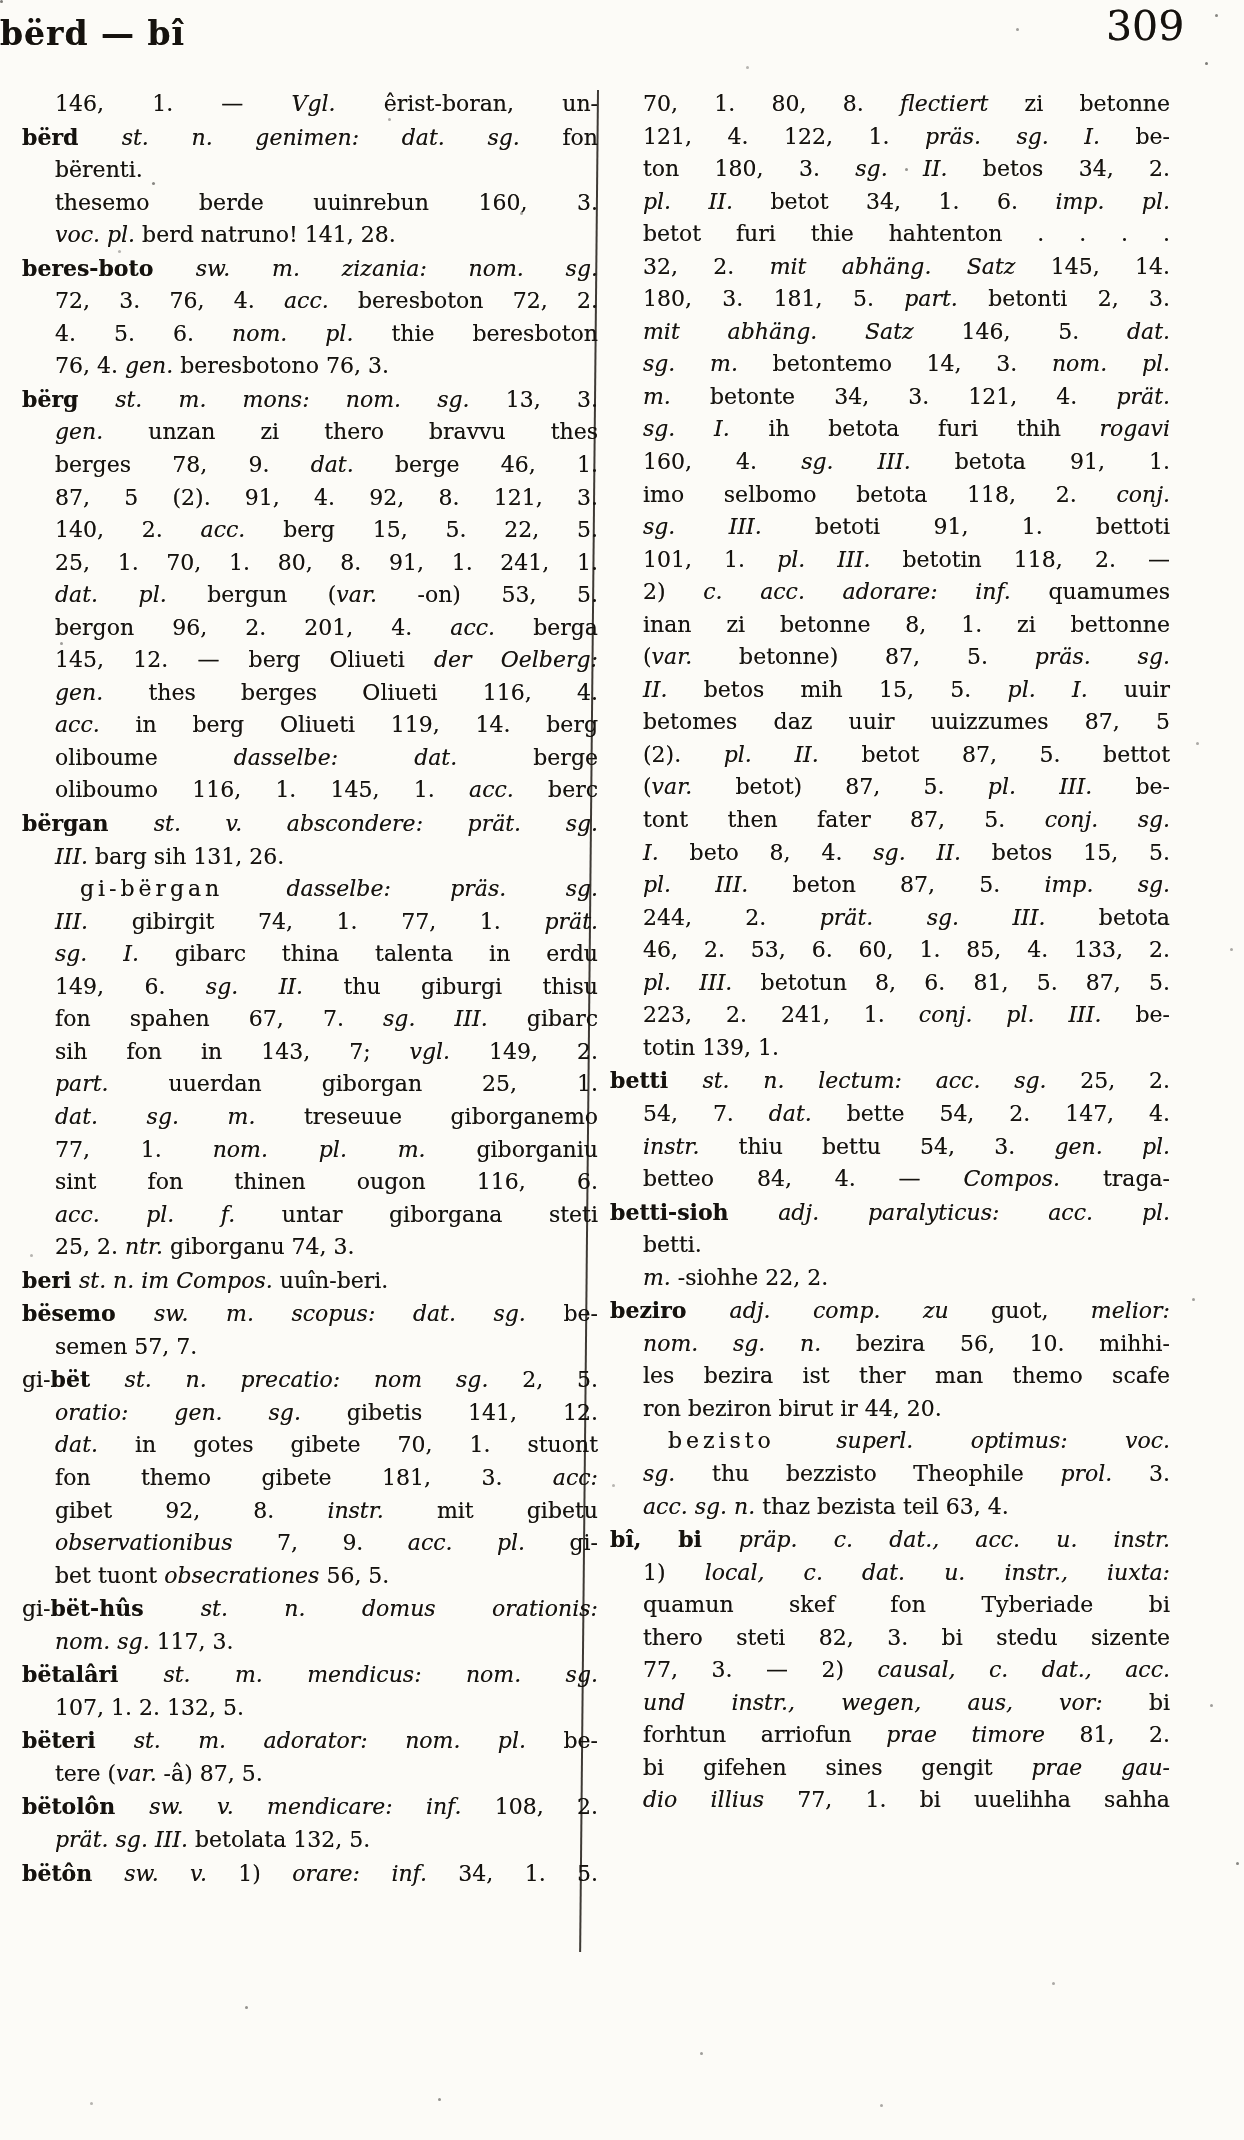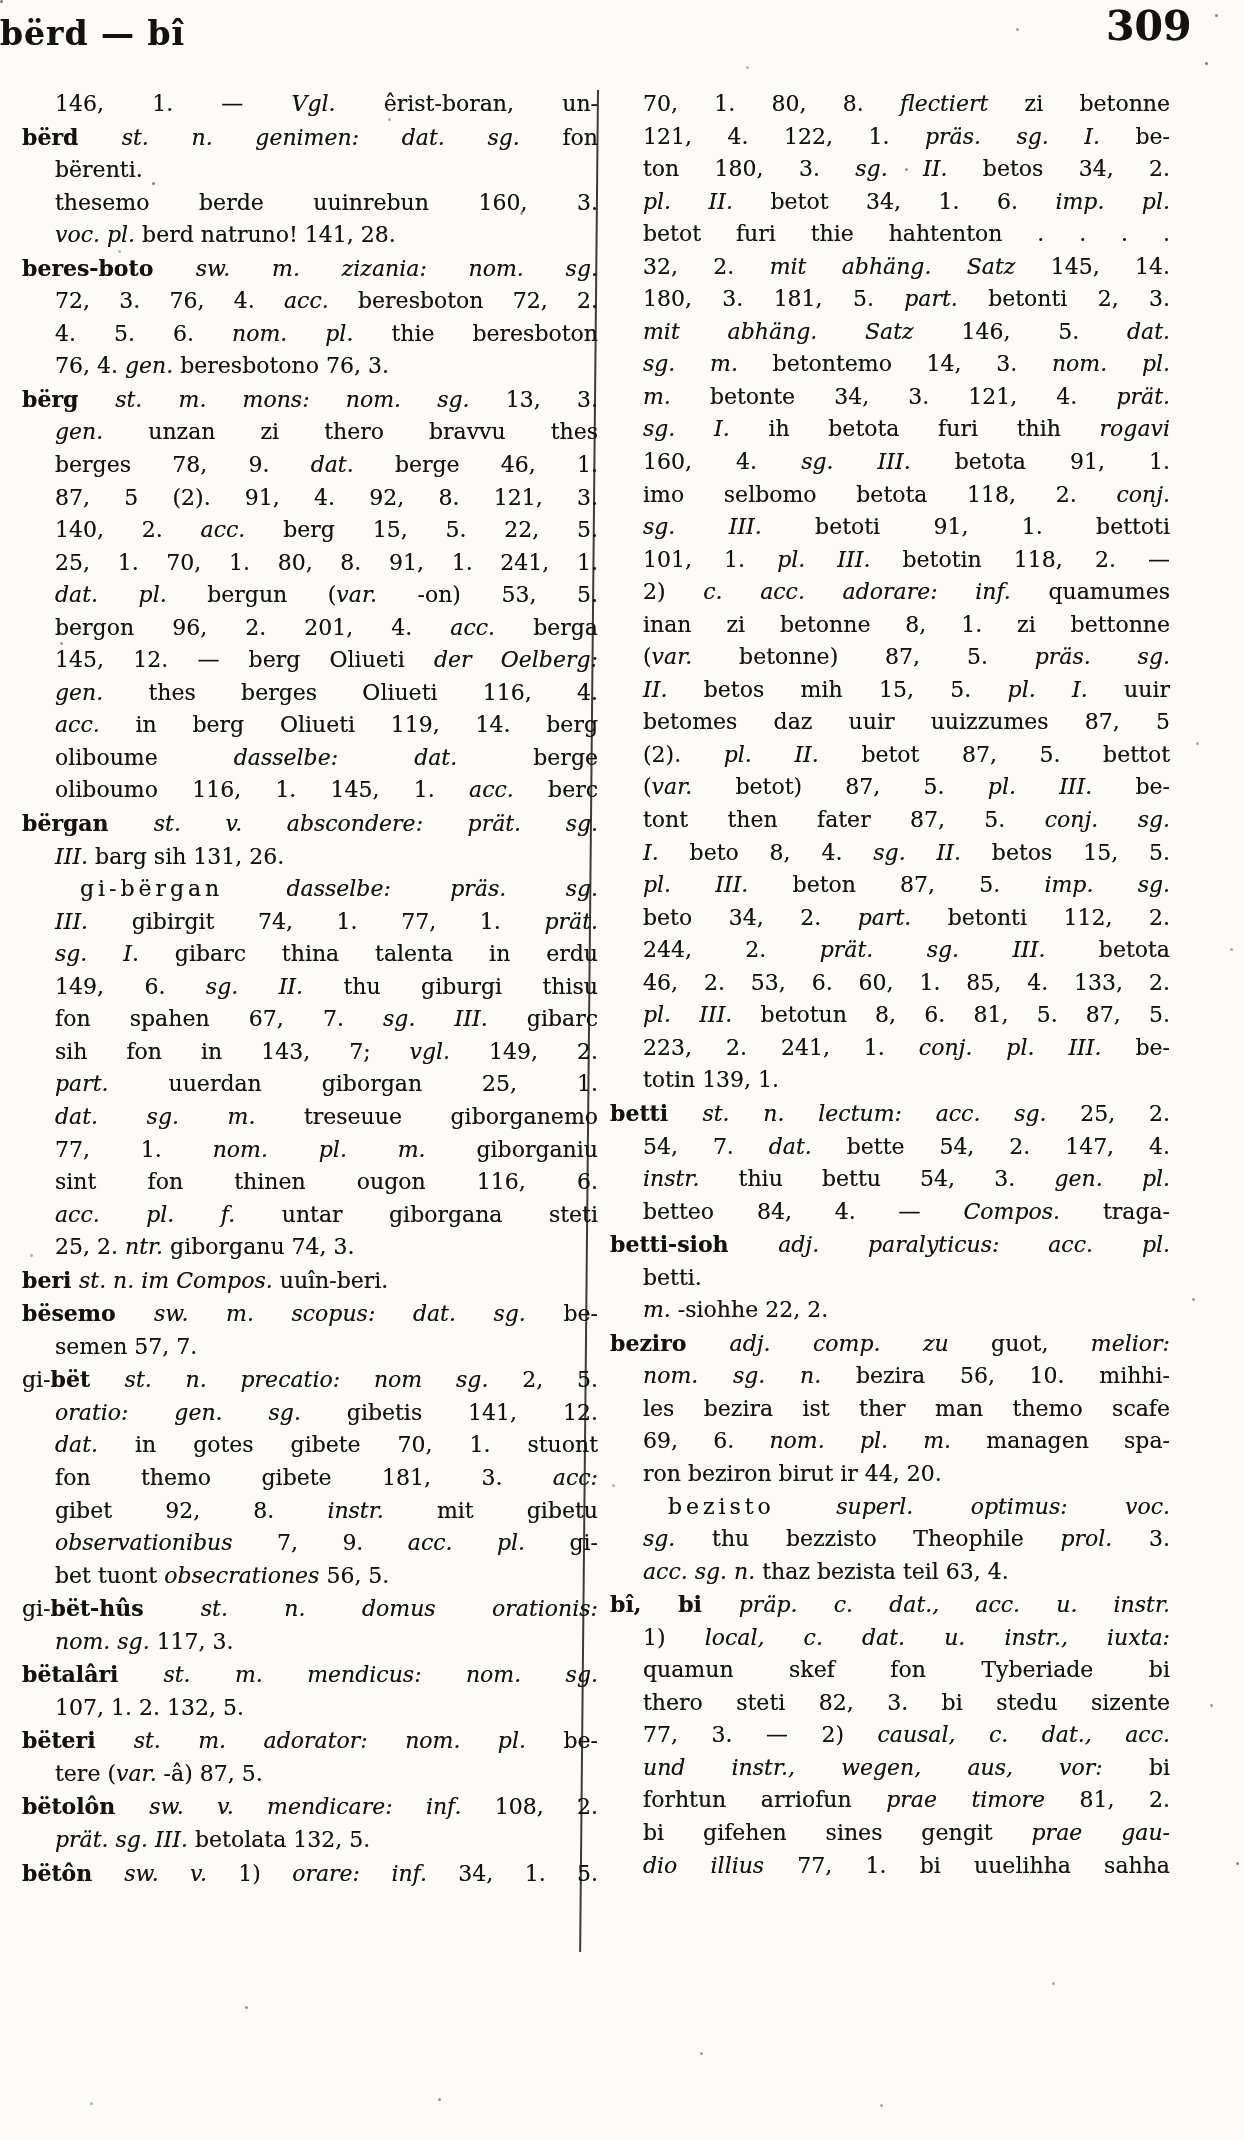--- a/index.html
+++ b/index.html
@@ -26,21 +26,21 @@
       746px 66px 0 rgba(20,18,14,.3), 1016px 28px 0 rgba(20,18,14,.4),
       118px 250px 0 rgba(20,18,14,.3), 1236px 1862px 0 rgba(20,18,14,.5);
   }
   .hdr-title{
     position:absolute;top:14px;left:0;width:1190px;text-align:left;
     font-size:33px;font-weight:bold;letter-spacing:1px;
     text-shadow:0 0 .6px rgba(20,18,14,.6);
   }
   .hdr-num{
     position:absolute;top:2px;left:1106px;
-    font-size:41px;font-weight:bold;
+    font-size:41px;font-weight:normal;
     text-shadow:0 0 .6px rgba(20,18,14,.6);
   }
   .divider{
     position:absolute;left:597px;top:90px;width:2px;height:1862px;
     background:#231f1a;opacity:.88;
     transform:rotate(0.55deg);transform-origin:top left;
   }
   .col{
     position:absolute;top:88px;
     font-size:22px;line-height:32.55px;
@@ -142,37 +142,35 @@
     <div class="line c"><span class="sg-r">2) </span><span class="sg-i">c. acc. adorare: inf. </span><span class="sg-r">quamumes</span></div>
     <div class="line c"><span class="sg-r">inan zi betonne 8, 1. zi bettonne</span></div>
     <div class="line c"><span class="sg-r">(</span><span class="sg-i">var.</span><span class="sg-r"> betonne) 87, 5. </span><span class="sg-i">präs. sg.</span></div>
     <div class="line c"><span class="sg-i">II. </span><span class="sg-r">betos mih 15, 5. </span><span class="sg-i">pl. I. </span><span class="sg-r">uuir</span></div>
     <div class="line c"><span class="sg-r">betomes daz uuir uuizzumes 87, 5</span></div>
     <div class="line c"><span class="sg-r">(2). </span><span class="sg-i">pl. II. </span><span class="sg-r">betot 87, 5. bettot</span></div>
     <div class="line c"><span class="sg-r">(</span><span class="sg-i">var.</span><span class="sg-r"> betot) 87, 5. </span><span class="sg-i">pl. III. </span><span class="sg-r">be-</span></div>
     <div class="line c"><span class="sg-r">tont then fater 87, 5. </span><span class="sg-i">conj. sg.</span></div>
     <div class="line c"><span class="sg-i">I. </span><span class="sg-r">beto 8, 4. </span><span class="sg-i">sg. II. </span><span class="sg-r">betos 15, 5.</span></div>
     <div class="line c"><span class="sg-i">pl. III. </span><span class="sg-r">beton 87, 5. </span><span class="sg-i">imp. sg.</span></div>
-    <div class="line c"><span class="sg-r">beto 34, 2. </span><span class="sg-i">part. </span><span class="sg-r">betonti 112, 2.</span></div>
     <div class="line c"><span class="sg-r">244, 2. </span><span class="sg-i">prät. sg. III. </span><span class="sg-r">betota</span></div>
     <div class="line c"><span class="sg-r">46, 2. 53, 6. 60, 1. 85, 4. 133, 2.</span></div>
     <div class="line c"><span class="sg-i">pl. III. </span><span class="sg-r">betotun 8, 6. 81, 5. 87, 5.</span></div>
     <div class="line c"><span class="sg-r">223, 2. 241, 1. </span><span class="sg-i">conj. pl. III. </span><span class="sg-r">be-</span></div>
     <div class="line c final"><span class="sg-r">totin 139, 1.</span></div>
     <div class="line e"><span class="sg-b">betti </span><span class="sg-i">st. n. lectum: acc. sg. </span><span class="sg-r">25, 2.</span></div>
     <div class="line c"><span class="sg-r">54, 7. </span><span class="sg-i">dat. </span><span class="sg-r">bette 54, 2. 147, 4.</span></div>
     <div class="line c"><span class="sg-i">instr. </span><span class="sg-r">thiu bettu 54, 3. </span><span class="sg-i">gen. pl.</span></div>
     <div class="line c"><span class="sg-r">betteo 84, 4. — </span><span class="sg-i">Compos. </span><span class="sg-r">traga-</span></div>
     <div class="line e"><span class="sg-b">betti-sioh </span><span class="sg-i">adj. paralyticus: acc. pl.</span></div>
     <div class="line c final"><span class="sg-r">betti.</span></div>
     <div class="line c final"><span class="sg-i">m. </span><span class="sg-r">-siohhe 22, 2.</span></div>
     <div class="line e"><span class="sg-b">beziro </span><span class="sg-i">adj. comp. zu </span><span class="sg-r">guot, </span><span class="sg-i">melior:</span></div>
     <div class="line c"><span class="sg-i">nom. sg. n. </span><span class="sg-r">bezira 56, 10. mihhi-</span></div>
     <div class="line c"><span class="sg-r">les bezira ist ther man themo scafe</span></div>
-    <div class="line c"><span class="sg-r">69, 6. </span><span class="sg-i">nom. pl. m. </span><span class="sg-r">managen spa-</span></div>
     <div class="line c final"><span class="sg-r">ron beziron birut ir 44, 20.</span></div>
     <div class="line s"><span class="sg-g">bezisto </span><span class="sg-i">superl. optimus: voc.</span></div>
     <div class="line c"><span class="sg-i">sg. </span><span class="sg-r">thu bezzisto Theophile </span><span class="sg-i">prol. </span><span class="sg-r">3.</span></div>
     <div class="line c final"><span class="sg-i">acc. sg. n. </span><span class="sg-r">thaz bezista teil 63, 4.</span></div>
     <div class="line e"><span class="sg-b">bî, bi </span><span class="sg-i">präp. c. dat., acc. u. instr.</span></div>
     <div class="line c"><span class="sg-r">1) </span><span class="sg-i">local, c. dat. u. instr., iuxta:</span></div>
     <div class="line c"><span class="sg-r">quamun skef fon Tyberiade bi</span></div>
     <div class="line c"><span class="sg-r">thero steti 82, 3. bi stedu sizente</span></div>
     <div class="line c"><span class="sg-r">77, 3. — 2) </span><span class="sg-i">causal, c. dat., acc.</span></div>
     <div class="line c"><span class="sg-i">und instr., wegen, aus, vor: </span><span class="sg-r">bi</span></div>

